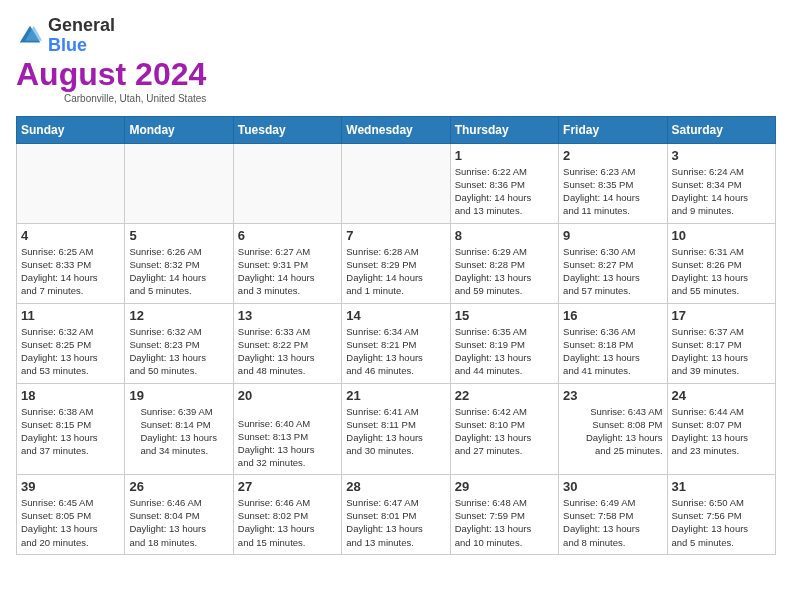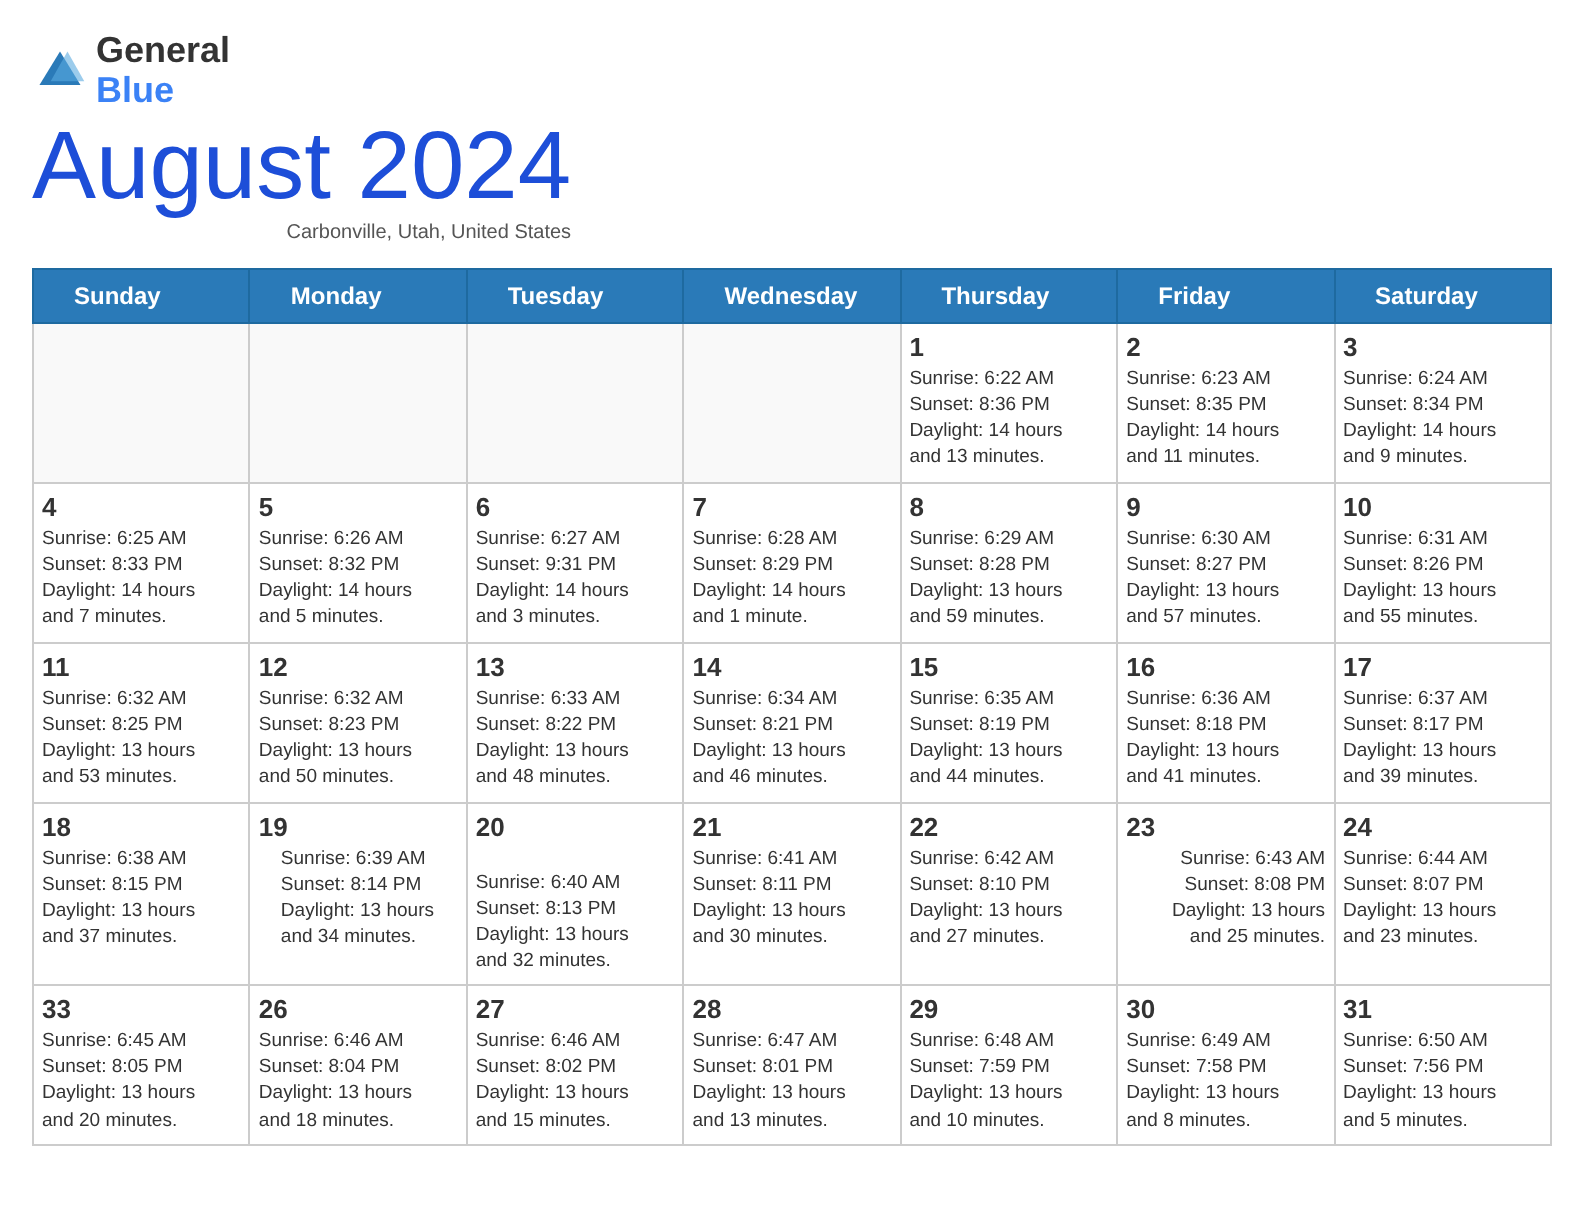--- a/index.html
+++ b/index.html
@@ -38,39 +38,39 @@
       color: #3b82f6;
     }
     .logo-icon {
       width: 28px;
       height: 28px;
     }
     .title-block {
       text-align: right;
     }
     .month-year {
-      font-size: 48px;
-      font-weight: normal;
-      color: #1d4ed8;
+      font-size: 32px;
+      font-weight: bold;
+      color: #a21caf;
     }
     .location {
       font-size: 10px;
       color: #555;
     }
     table {
       width: 100%;
       border-collapse: collapse;
       table-layout: fixed;
     }
     th {
       background-color: #2a7ab8;
       color: #fff;
       font-size: 12px;
       font-weight: bold;
-      padding: 6px 20px;
+      padding: 6px 4px;
       text-align: left;
       border: 1px solid #1e6aa0;
     }
     td {
       border: 1px solid #ccc;
       vertical-align: top;
       padding: 4px;
       font-size: 10px;
       color: #333;
       height: 80px;
@@ -300,21 +300,21 @@
         <td>
           <span class="day-number">24</span>
           <div class="day-info" style="white-space: pre-line;">Sunrise: 6:44 AM
 Sunset: 8:07 PM
 Daylight: 13 hours
 and 23 minutes.</div>
         </td>
       </tr>
       <tr>
         <td>
-          <span class="day-number">33</span>
+          <span class="day-number">39</span>
           <div class="day-info" style="white-space: pre-line;">Sunrise: 6:45 AM
 Sunset: 8:05 PM
 Daylight: 13 hours
 and 20 minutes.</div>
         </td>
         <td>
           <span class="day-number">26</span>
           <div class="day-info" style="white-space: pre-line;">Sunrise: 6:46 AM
 Sunset: 8:04 PM
 Daylight: 13 hours

